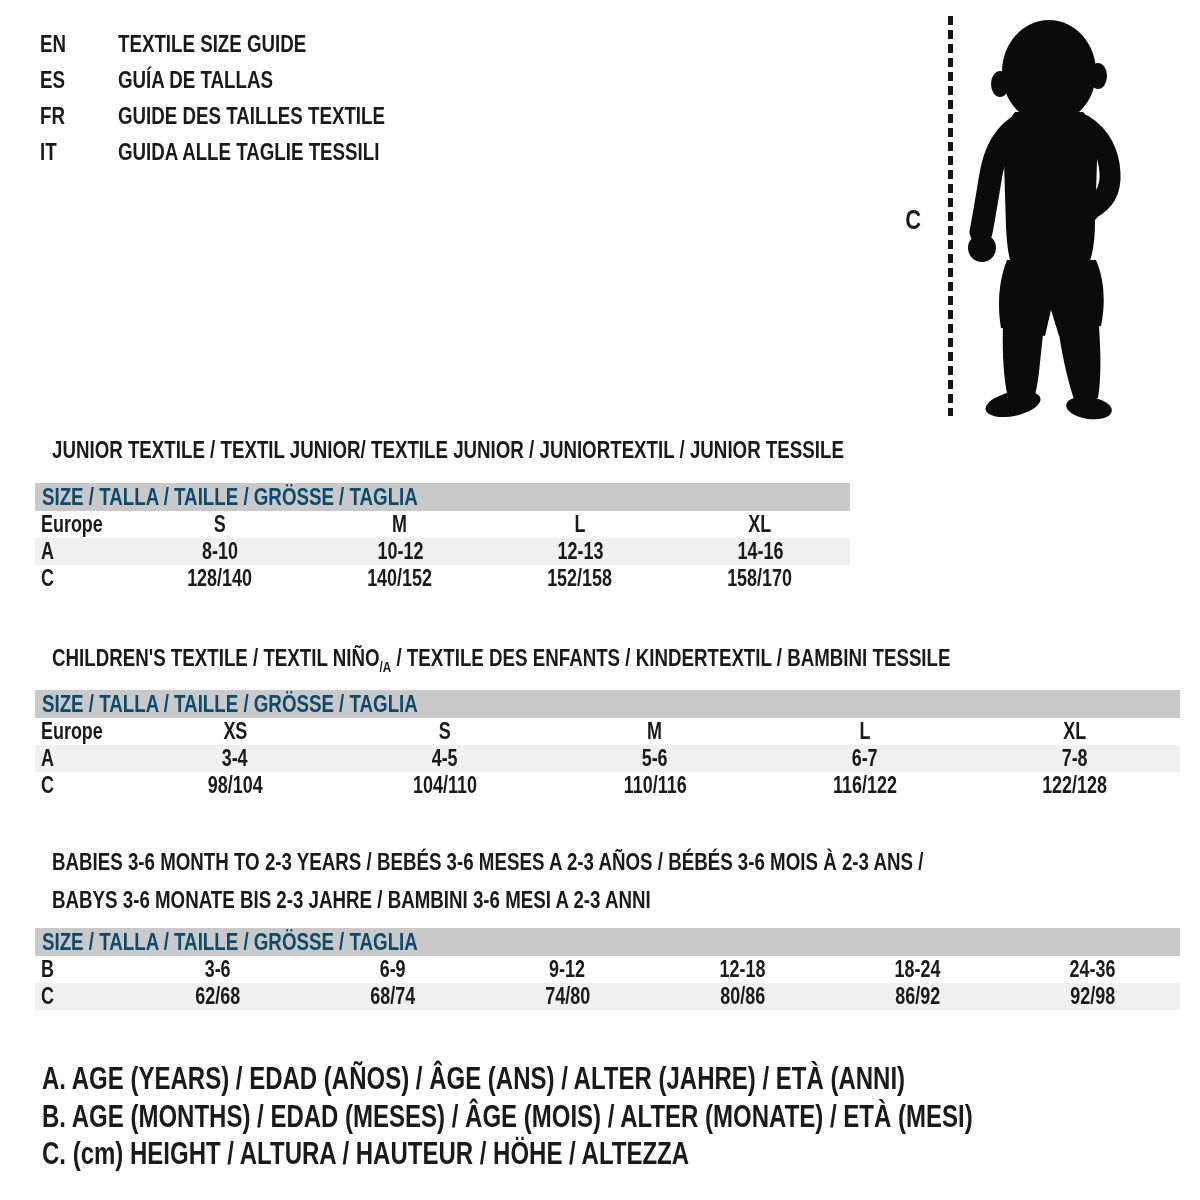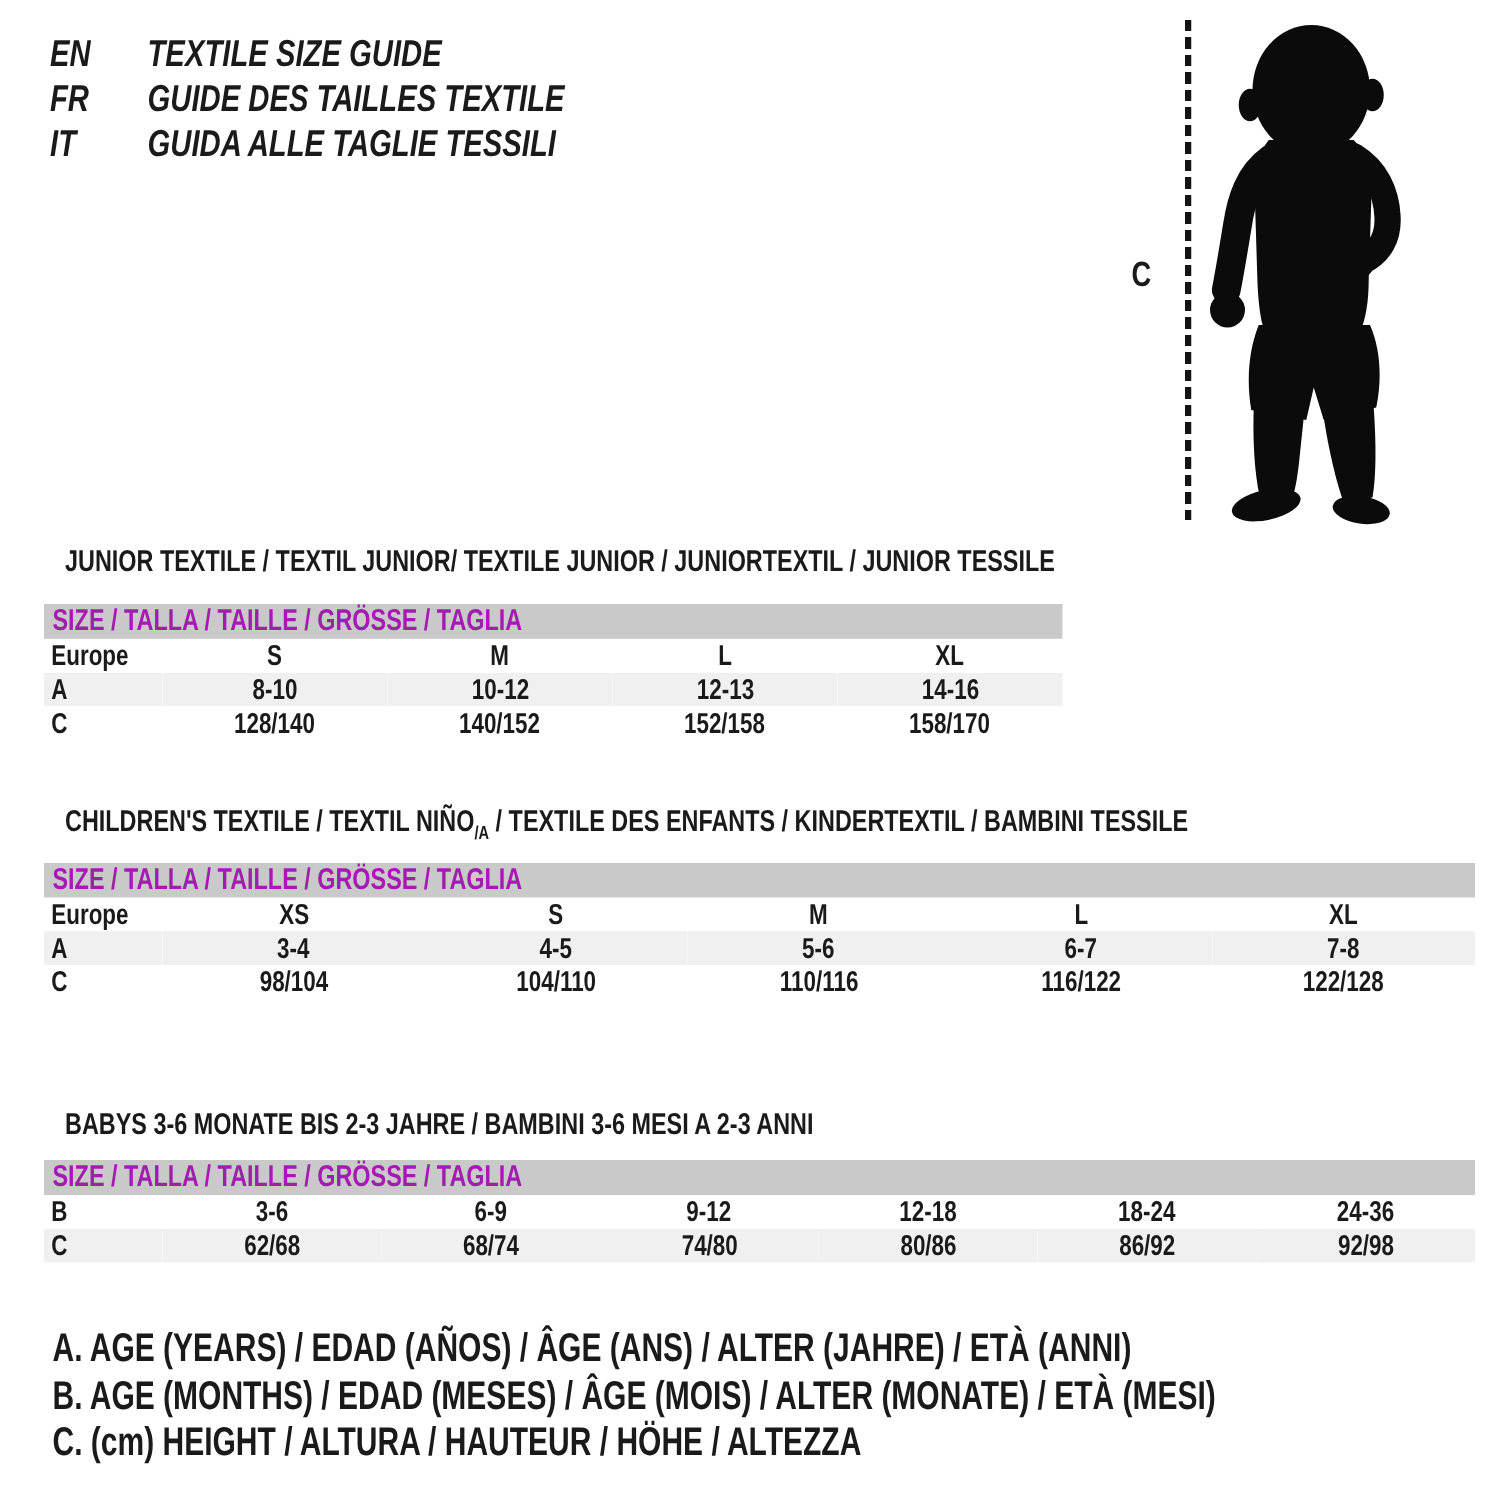--- a/index.html
+++ b/index.html
@@ -8,55 +8,58 @@
     font-family:"Liberation Sans","DejaVu Sans",sans-serif;
     font-weight:700; color:#1a1a1a; overflow:hidden;
   }
   
   .cond  { display:inline-block; transform:scaleX(0.78); transform-origin:0 50%; white-space:nowrap; }
   .condc { display:inline-block; transform:scaleX(0.78); transform-origin:50% 50%; white-space:nowrap; }
   .condl { display:inline-block; transform:scaleX(0.75); transform-origin:0 50%; white-space:nowrap; }
 
   
   .lang-list { position:absolute; left:40px; top:26px; }
-  .lang-row  { height:36px; line-height:36px; font-size:30px;font-style:italic; }
+  .lang-row  { height:36px; line-height:36px; font-size:24px; }
   .lang-code { display:inline-block; width:78px; vertical-align:top; }
 
   
   .measure-line {
     position:absolute; left:948px; top:16px; width:5px; height:400px;
     background:repeating-linear-gradient(to bottom,#141414 0px,#141414 9px,transparent 9px,transparent 14px);
   }
   .measure-label { position:absolute; left:903px; top:206px; font-size:28px; line-height:28px; }
   .silhouette { position:absolute; left:957px; top:12px; }
 
   
   .section-title { position:absolute; left:52px; font-size:24px; line-height:24px; white-space:nowrap; }
   .sub { font-size:15px; vertical-align:-6px; }
 
   
   table.size-table { position:absolute; left:35px; border-collapse:collapse; table-layout:fixed; }
   .size-table td { padding:0; vertical-align:middle; font-size:23px; text-align:center; overflow:hidden; }
   .size-table td.lbl { text-align:left; padding-left:6px; }
   tr.hdr { height:28px; background:#c9c9c9; }
-  tr.hdr td { text-align:left; padding-left:7px; font-size:24px; color:#a21caf; }
+  tr.hdr td { text-align:left; padding-left:7px; font-size:24px; color:#0c4a6e; }
   tr.r { height:22px; }
   tr.shaded { background:#f0f0f0; }
 
   
   .legend-line { position:absolute; left:42px; font-size:32px; line-height:24px; white-space:nowrap; }
 </style>
 </head>
 <body>
 
 <div class="page">
 
   <div class="lang-list">
     <div class="lang-row">
       <span class="lang-code"><span class="cond">EN</span></span><span class="cond">TEXTILE SIZE GUIDE</span>
+    </div>
+    <div class="lang-row">
+      <span class="lang-code"><span class="cond">ES</span></span><span class="cond">GUÍA DE TALLAS</span>
     </div>
     <div class="lang-row">
       <span class="lang-code"><span class="cond">FR</span></span><span class="cond">GUIDE DES TAILLES TEXTILE</span>
     </div>
     <div class="lang-row">
       <span class="lang-code"><span class="cond">IT</span></span><span class="cond">GUIDA ALLE TAGLIE TESSILI</span>
     </div>
   </div>
 
   <div class="measure-line"></div>
@@ -163,20 +166,23 @@
       <td class="lbl"><span class="cond">C</span></td>
       <td><span class="condc">98/104</span></td>
       <td><span class="condc">104/110</span></td>
       <td><span class="condc">110/116</span></td>
       <td><span class="condc">116/122</span></td>
       <td><span class="condc">122/128</span></td>
     </tr>
   </tbody>
     </table>
 
+  <div class="section-title" style="top:850px;">
+    <span class="cond">BABIES 3-6 MONTH TO 2-3 YEARS / BEBÉS 3-6 MESES A 2-3 AÑOS / BÉBÉS 3-6 MOIS À 2-3 ANS /</span>
+  </div>
   <div class="section-title" style="top:888px;">
     <span class="cond">BABYS 3-6 MONATE BIS 2-3 JAHRE / BAMBINI 3-6 MESI A 2-3 ANNI</span>
   </div>
   <table class="size-table" style="top:928px; width:1145px;">
     <colgroup>
         <col style="width:95px">
         <col>
         <col>
         <col>
         <col>

